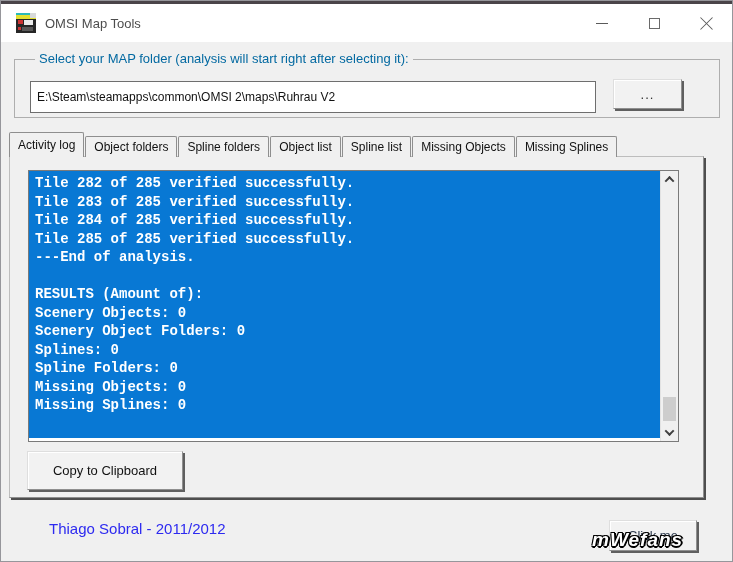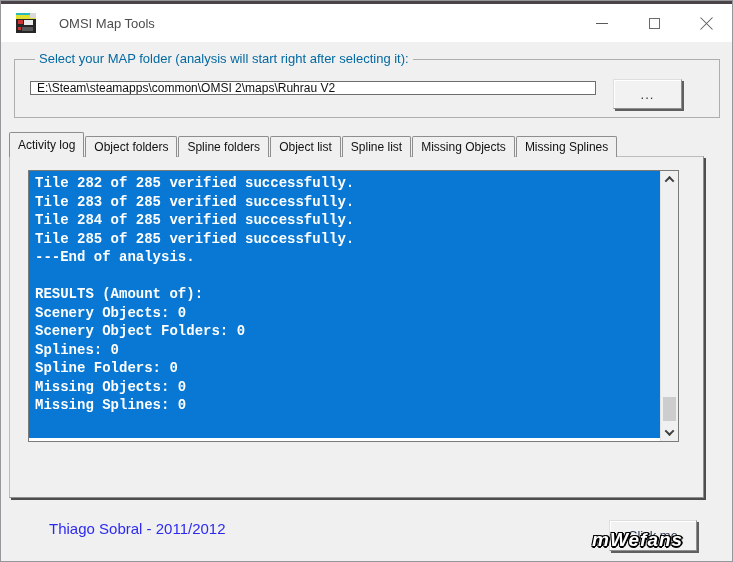--- a/index.html
+++ b/index.html
@@ -1,33 +1,33 @@
 <!DOCTYPE html>
 <html><head>
 <meta charset="utf-8">
 <style>
   html,body{margin:0;padding:0;background:#d8d8d8;font-family:"Liberation Sans",sans-serif;}
   .window{position:relative;width:733px;height:562px;background:#f0f0f0;border:1px solid #96969b;box-sizing:border-box;overflow:hidden;}
   .top-strip{position:absolute;left:0;top:0;width:100%;height:3px;background:#4a4449;}
   
   .titlebar{position:absolute;left:0;top:3px;right:0;height:38px;background:#ffffff;display:flex;align-items:center;}
   .app-icon{margin-left:15px;width:20px;height:20px;flex:0 0 auto;}
-  .title-text{margin-left:23px;font-size:13px;color:#4d4d4d;}
+  .title-text{margin-left:9px;font-size:13px;color:#4d4d4d;}
   .caption-buttons{margin-left:auto;display:flex;height:100%;}
   .cap-btn{width:52px;height:100%;display:flex;align-items:center;justify-content:center;}
   .min-glyph{width:12px;height:1px;background:#5a5a5a;}
   .max-glyph{width:11px;height:11px;border:1px solid #6a6a6a;box-sizing:border-box;}
   .x-glyph{position:relative;width:15px;height:15px;}
   .x-glyph::before,.x-glyph::after{content:"";position:absolute;left:-1px;top:7px;width:17px;height:1px;background:#5a5a5a;}
   .x-glyph::before{transform:rotate(45deg);}
   .x-glyph::after{transform:rotate(-45deg);}
   
   .groupbox{position:absolute;left:13px;top:58px;width:706px;height:59px;border:1px solid #aeaeae;box-sizing:border-box;}
   .groupbox-label{position:absolute;left:20px;top:-9px;background:#f0f0f0;padding:0 4px;font-size:13px;color:#0369a1;white-space:nowrap;}
-  .path-input{position:absolute;left:15px;top:21px;width:566px;height:14px;border:1px solid #6e6e6e;background:#fff;font-family:"Liberation Sans",sans-serif;font-size:12px;color:#111;padding:0 6px;box-sizing:border-box;outline:none;}
+  .path-input{position:absolute;left:15px;top:21px;width:566px;height:32px;border:1px solid #6e6e6e;background:#fff;font-family:"Liberation Sans",sans-serif;font-size:12px;color:#111;padding:0 6px;box-sizing:border-box;outline:none;}
   .btn95{background:#f2f2f2;border:1px solid #8f8f8f;border-top-color:#dedede;border-left-color:#dedede;box-shadow:inset 1px 1px 0 #ffffff,2px 2px 0 #5f5f5f;color:#111;font-family:"Liberation Sans",sans-serif;display:flex;align-items:center;justify-content:center;box-sizing:border-box;cursor:default;}
   .browse-btn{position:absolute;left:598px;top:19px;width:69px;height:30px;font-size:13px;letter-spacing:1px;color:#333;}
   
   .tabstrip{position:absolute;left:8px;top:131px;height:25px;display:flex;align-items:flex-end;z-index:3;}
   .tab{height:21px;padding:6px 8px;display:flex;align-items:center;font-size:12px;color:#111;background:#f0f0f0;border:1px solid #8e8e8e;border-bottom:none;border-radius:2px 2px 0 0;margin-right:1px;box-sizing:border-box;white-space:nowrap;}
   .tab.active{height:25px;position:relative;z-index:4;box-shadow:0 2px 0 -1px #f0f0f0;}
   .tab-page{position:absolute;left:8px;top:155px;width:695px;height:342px;border:1px solid #8e8e8e;border-top-color:#bdbdbd;border-left-color:#bdbdbd;box-shadow:2px 2px 0 #4e4e4e;box-sizing:border-box;background:#f0f0f0;z-index:2;}
   
   .memo{position:absolute;left:27px;top:169px;width:651px;height:272px;border:1px solid #7a7a7a;background:#ffffff;box-sizing:border-box;z-index:3;}
   .memo-blue{position:absolute;left:0;top:0;right:17px;bottom:3px;background:#0878d4;overflow:hidden;padding:3px 16px 0 6px;}
@@ -116,16 +116,17 @@
       <div class="scroll-arrow up">
           <div class="chev up"></div>
         </div>
       <div class="scroll-thumb"></div>
       <div class="scroll-arrow down">
           <div class="chev down"></div>
         </div>
     </div>
   </div>
 
+  <div class="btn95 copy-btn">Copy to Clipboard</div>
   <div class="credit">Thiago Sobral - 2011/2012</div>
   <div class="btn95 close-btn">Click me</div>
   <div class="watermark">mWefans</div>
 </div>
 
 </body></html>

